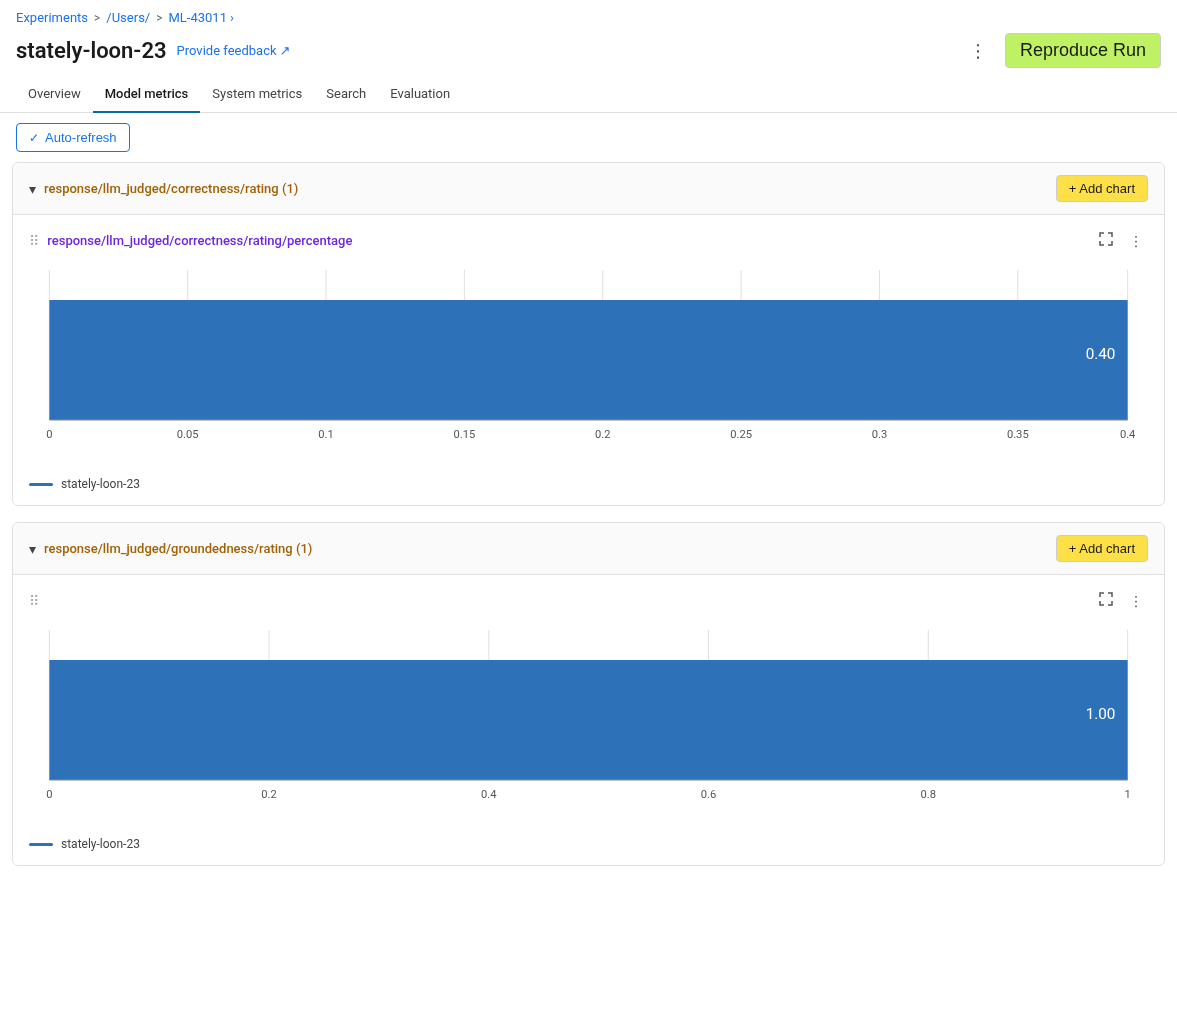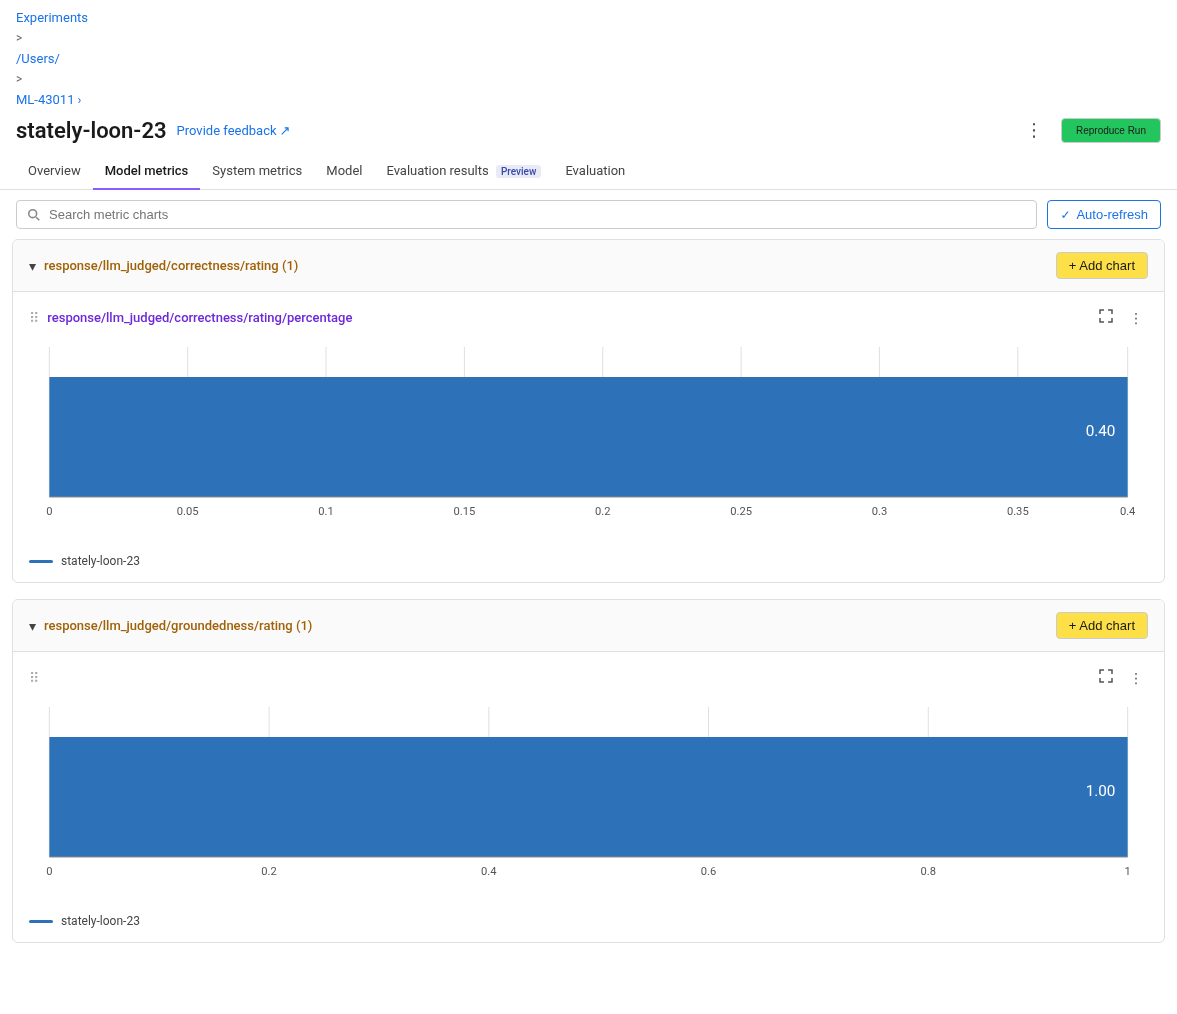--- a/index.html
+++ b/index.html
@@ -1,36 +1,36 @@
 <!DOCTYPE html>
 <html><head>
   <meta charset="utf-8">
   <style>
     * { box-sizing: border-box; margin: 0; padding: 0; }
     body { font-family: -apple-system, BlinkMacSystemFont, 'Segoe UI', Roboto, sans-serif; font-size: 13px; color: #1a1a1a; background: #fff; }
 
     
-    .breadcrumb { display: flex; align-items: flex-start; gap: 6px; padding: 10px 16px 4px; font-size: 13px; color: #1a73e8; flex-direction: column; }
+    .breadcrumb { display: flex; align-items: center; gap: 6px; padding: 10px 16px 4px; font-size: 13px; color: #1a73e8; }
     .breadcrumb-sep { color: #666; font-size: 12px; }
     .breadcrumb-item { color: #1a73e8; cursor: pointer; }
     .breadcrumb-id { color: #1a73e8; cursor: pointer; display: flex; align-items: center; gap: 3px; }
 
     
     .header { display: flex; align-items: center; justify-content: space-between; padding: 4px 16px 8px; }
     .header-left { display: flex; align-items: center; gap: 10px; }
     .run-title { font-size: 22px; font-weight: 600; color: #1a1a1a; }
     .feedback-link { color: #1a73e8; font-size: 13px; cursor: pointer; display: flex; align-items: flex-end; gap: 3px; }
     .header-right { display: flex; align-items: center; gap: 10px; }
     .dots-btn { background: none; border: none; cursor: pointer; font-size: 18px; color: #444; padding: 4px 8px; border-radius: 4px; }
-    .reproduce-btn { background: #22c55e; border: 1px solid #ccc; color: #1a1a1a; padding: 6px 14px; border-radius: 4px; font-size: 10px; cursor: pointer; font-weight: 500; }
+    .reproduce-btn { background: #bef264; border: 1px solid #ccc; color: #1a1a1a; padding: 6px 14px; border-radius: 4px; font-size: 18px; cursor: pointer; font-weight: 500; }
 
     
     .tabs { display: flex; align-items: flex-start; border-bottom: 1px solid #e0e0e0; padding: 0 16px; }
     .tab { padding: 10px 12px; font-size: 13px; color: #444; cursor: pointer; border-bottom: 2px solid transparent; margin-bottom: -1px; white-space: nowrap; }
-    .tab.active { color: #1a1a1a; border-bottom: 2px solid #8b5cf6; font-weight: 500; }
+    .tab.active { color: #1a1a1a; border-bottom: 2px solid #0369a1; font-weight: 500; }
     .tab-preview-badge { background: #e8eaf6; color: #3949ab; font-size: 10px; padding: 1px 5px; border-radius: 3px; margin-left: 4px; font-weight: 500; vertical-align: middle; }
 
     
     .toolbar { display: flex; align-items: center; padding: 10px 16px; gap: 10px; }
     .search-box { flex: 1; display: flex; align-items: center; border: 1px solid #ccc; border-radius: 4px; padding: 6px 10px; gap: 8px; }
     .search-box input { border: none; outline: none; flex: 1; font-size: 13px; color: #444; }
     .search-icon-svg { color: #888; width: 14px; height: 14px; }
     .auto-refresh-btn { display: flex; align-items: center; gap: 6px; border: 1px solid #1a73e8; color: #1a73e8; background: #fff; padding: 6px 12px; border-radius: 4px; font-size: 13px; cursor: pointer; white-space: nowrap; font-weight: 500; }
     .check-icon { color: #1a73e8; font-size: 12px; }
 
@@ -84,36 +84,25 @@
   <div class="header-right">
     <button class="dots-btn">⋮</button>
     <button class="reproduce-btn">Reproduce Run</button>
   </div>
 </div>
 
 <div class="tabs">
   <div class="tab">Overview</div>
   <div class="tab active">Model metrics</div>
   <div class="tab">System metrics</div>
-  <div class="tab">Model</div>
-  <div class="tab">
-    <span>Evaluation results</span>
-    <span class="tab-preview-badge">Preview</span>
-  </div>
+  <div class="tab">Search</div>
   <div class="tab">Evaluation</div>
 </div>
 
 <div class="toolbar">
-  <div class="search-box">
-    <svg class="search-icon-svg" viewBox="0 0 16 16" fill="none" stroke="#888" stroke-width="1.8">
-      <circle cx="6.5" cy="6.5" r="4.5"></circle>
-      <line x1="10.5" y1="10.5" x2="14" y2="14"></line>
-    </svg>
-    <input type="text" placeholder="Search metric charts" style="">
-  </div>
   <button class="auto-refresh-btn">
     <span class="check-icon">✓</span>
     <span>Auto-refresh</span>
   </button>
 </div>
 
 <div class="section">
   <div class="section-header">
     <div class="section-header-left">
       <button class="chevron-btn">▾</button>

